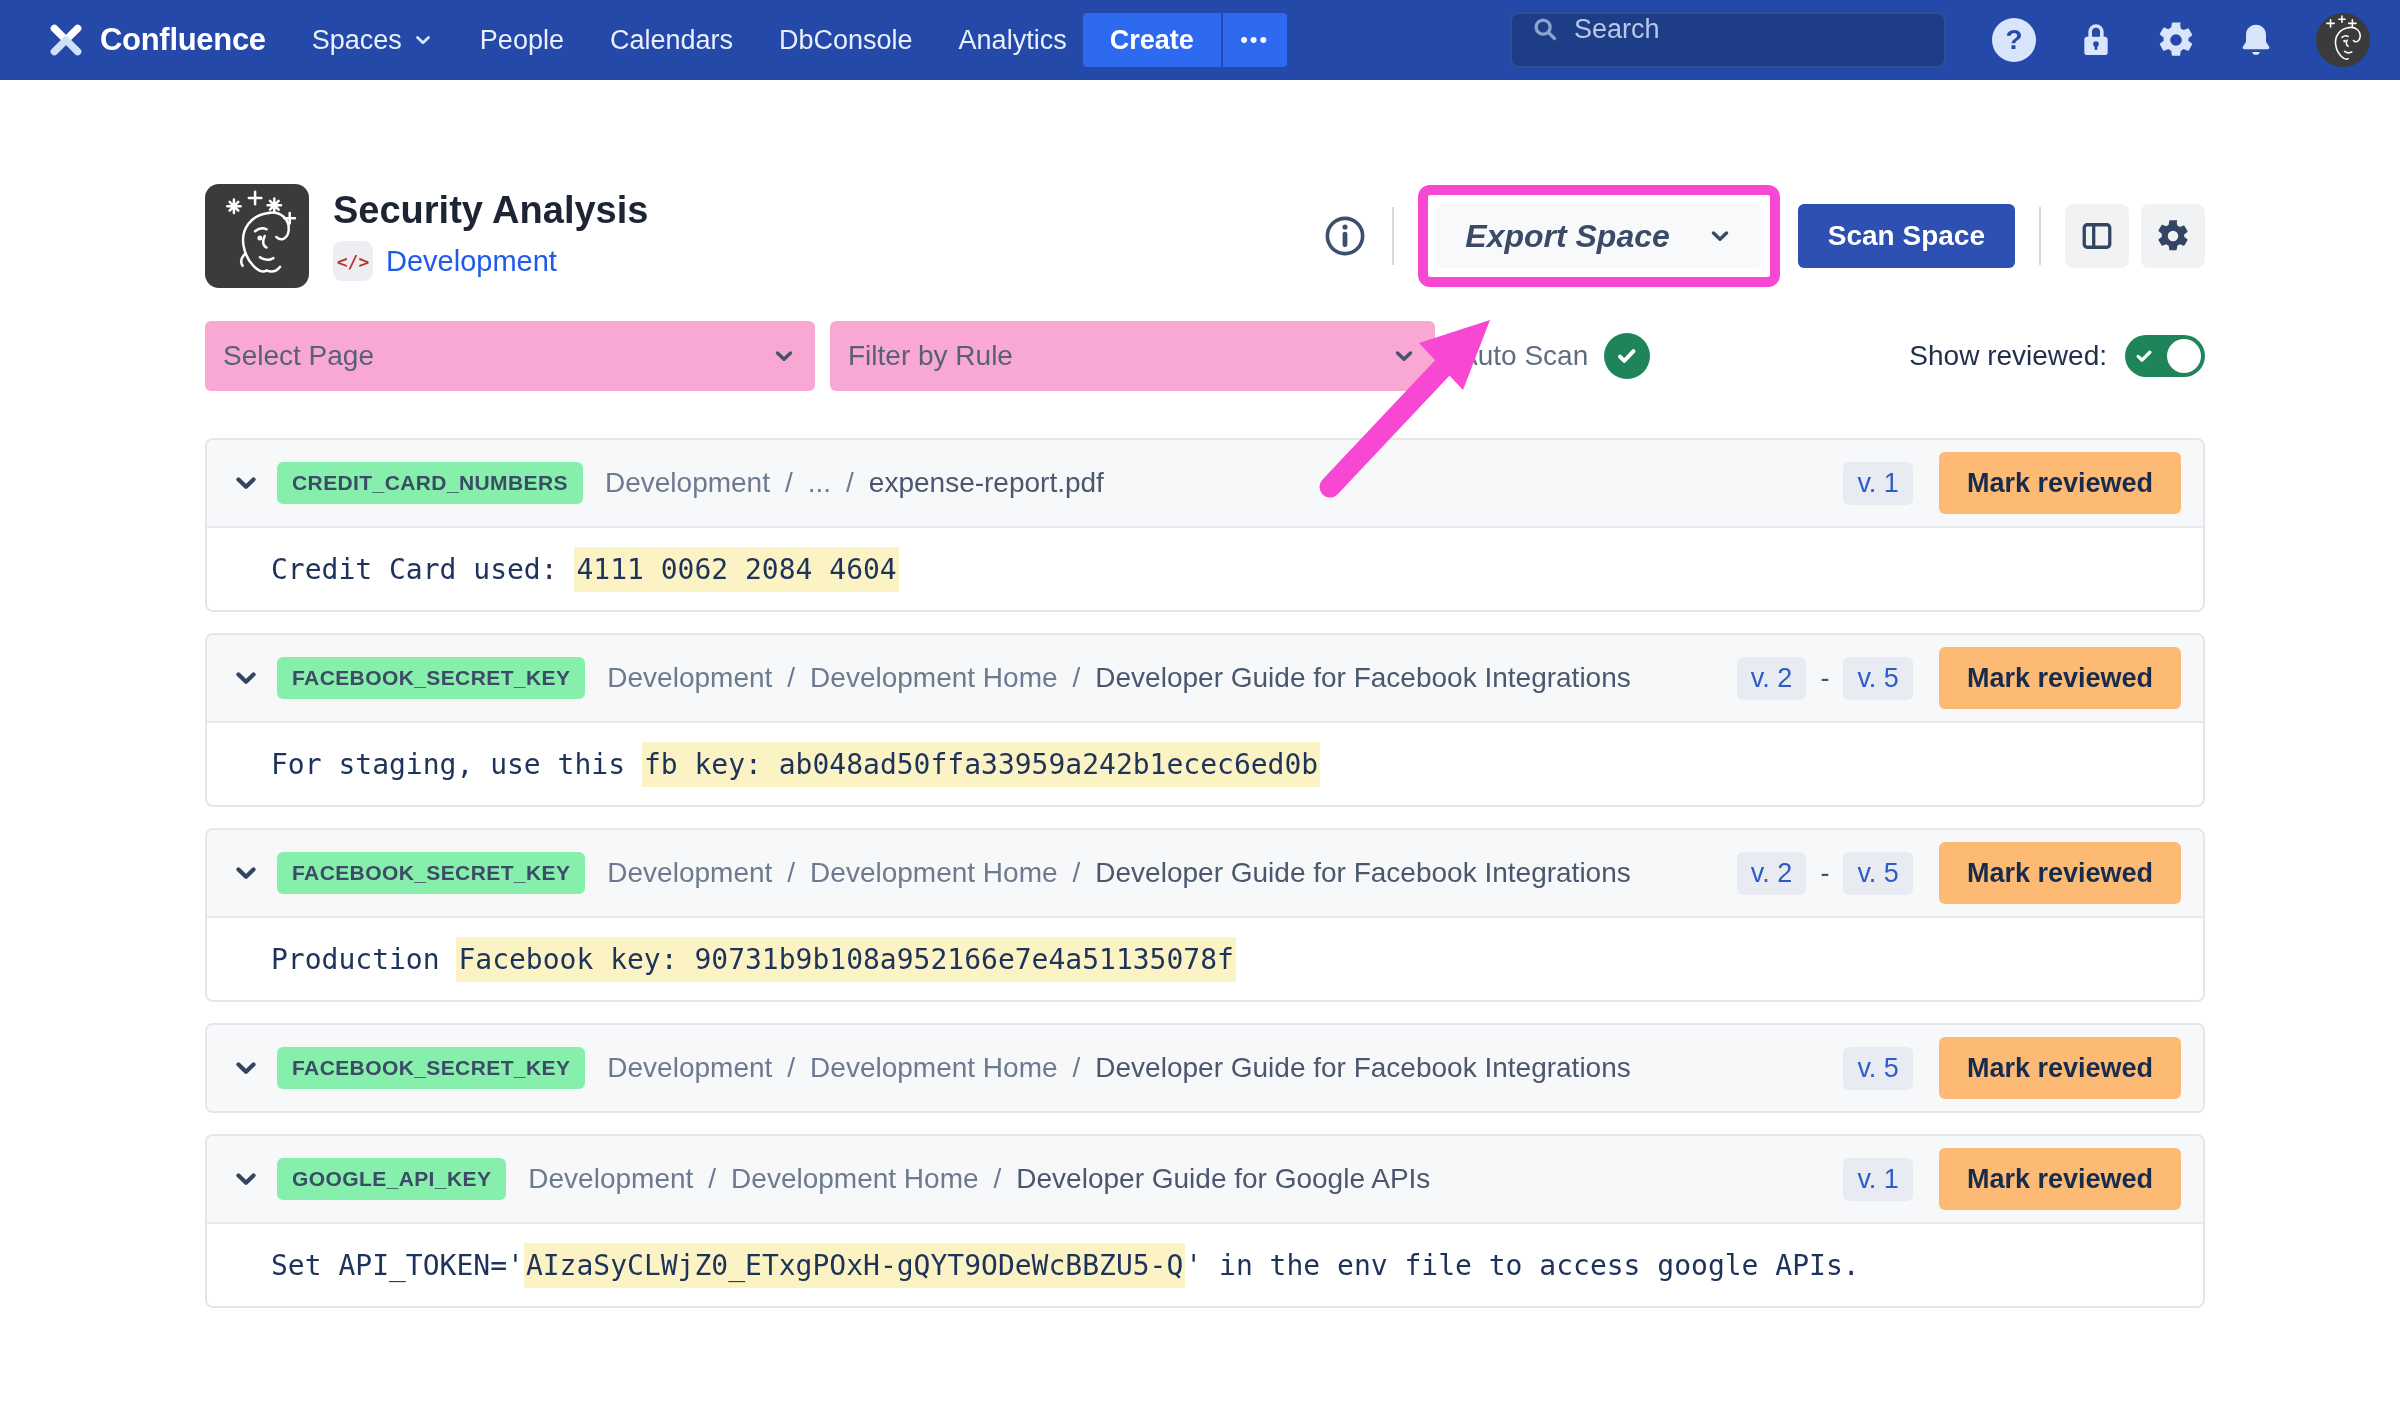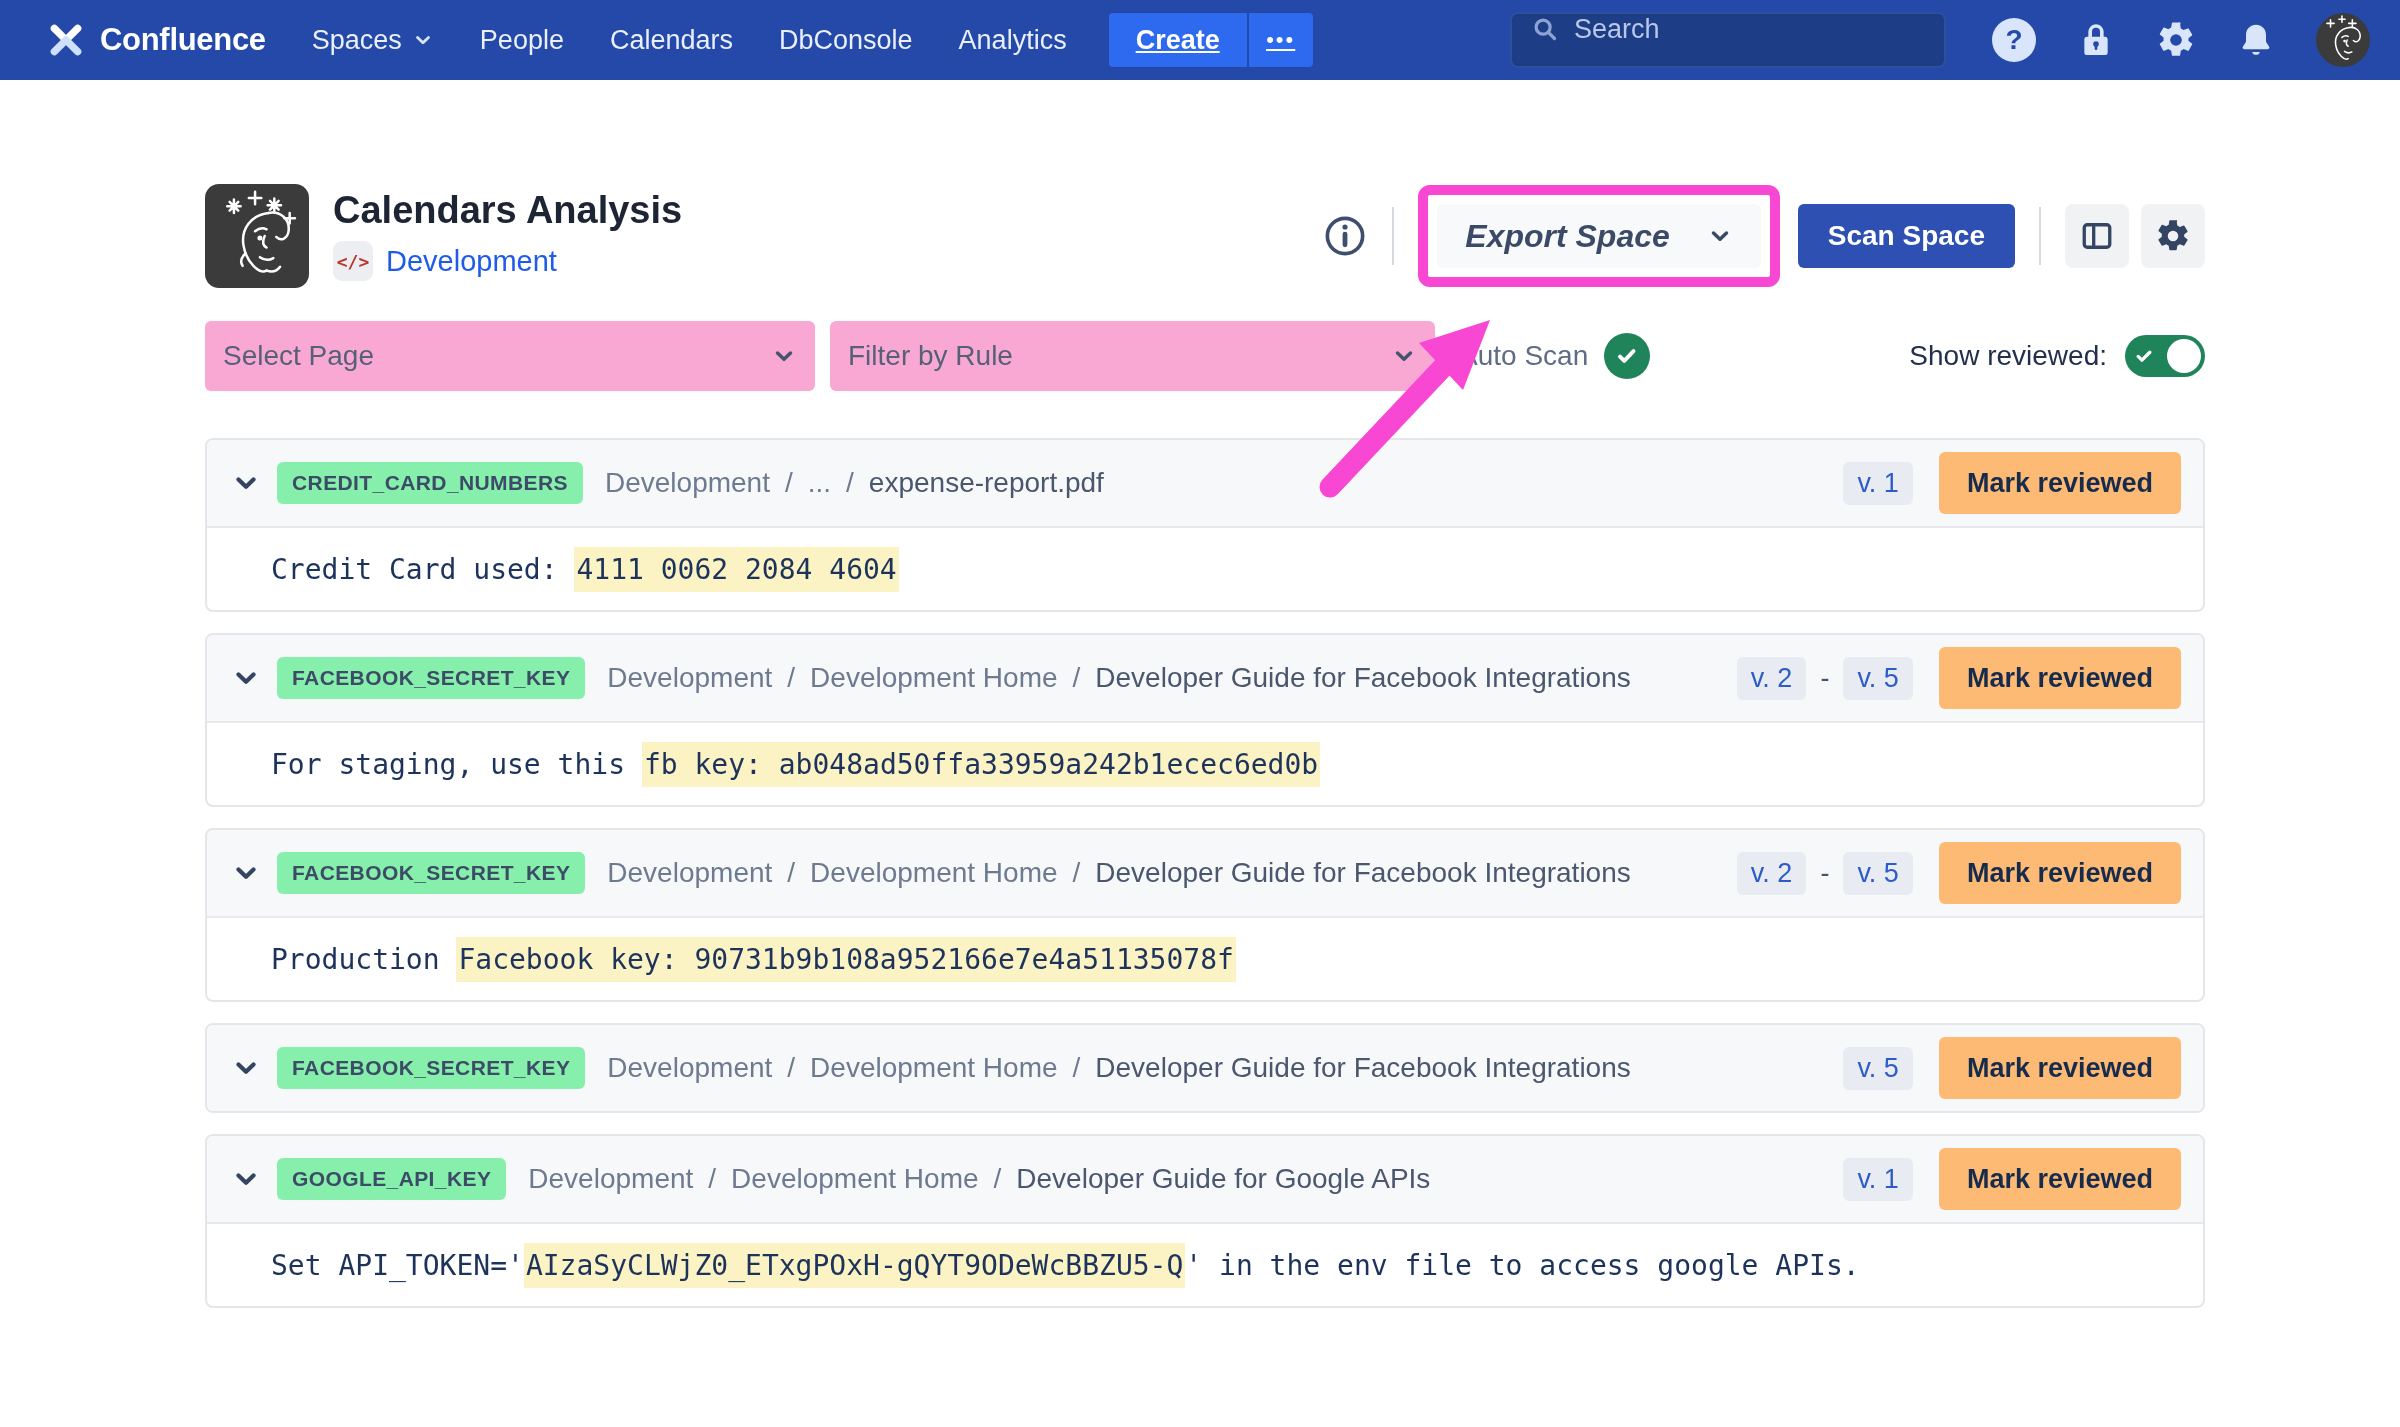--- a/index.html
+++ b/index.html
@@ -11,21 +11,21 @@
     height: 80px; background: #2549a8; display: flex; align-items: center;
     padding: 0 30px 0 46px; color: #fff;
   }
   .brand { display: flex; align-items: center; gap: 14px; cursor: pointer; }
   .brand-name { font-size: 31px; font-weight: 600; letter-spacing: -0.3px; color: #ffffff; }
   .nav-item {
     display: flex; align-items: center; gap: 10px; margin-left: 46px;
     font-size: 27px; color: #e9effc; cursor: pointer; white-space: nowrap;
   }
   .nav-chevron { display: inline-flex; color: #dbe5fa; }
-  .create-group { display: flex; margin-left: 42px; text-decoration: underline; }
+  .create-group { display: flex; margin-left: 16px; }
   .create-btn {
     height: 54px; padding: 0 27px; background: #2e6af0; color: #fff;
     border: none; border-radius: 4px 0 0 4px; font-size: 27px; font-weight: 700;
     font-family: inherit; cursor: pointer;
   }
   .create-more {
     height: 54px; width: 66px; background: #2e6af0; color: #fff; border: none;
     border-left: 2px solid #2549a8; border-radius: 0 4px 4px 0;
     font-size: 22px; letter-spacing: 2px; cursor: pointer; font-family: inherit;
   }
@@ -243,21 +243,21 @@
             <path d="M50 47 q6 -5 12 -2"></path>
             <path d="M60 52 q-4 9 2 12"></path>
             <path d="M55 74 q7 5 14 1"></path>
             <path d="M62 88 q9 3 14 -4"></path>
             <path d="M40 70 q-7 7 -3 13"></path>
           </g>
           <circle cx="55" cy="54" r="2.6" fill="#fff"></circle>
         </svg>
       </div>
       <div class="ph-titles">
-        <h1 class="page-title">Calendars Analysis</h1>
+        <h1 class="page-title">Security Analysis</h1>
         <div class="space-link">
           <span class="code-chip">&lt;/&gt;</span>
           <span class="space-name">Development</span>
         </div>
       </div>
     </div>
 
     <div class="ph-right">
       <span class="info-btn">
         <svg width="46" height="46" viewBox="0 0 24 24" fill="none" stroke="#3d4f6d" stroke-width="1.9">

